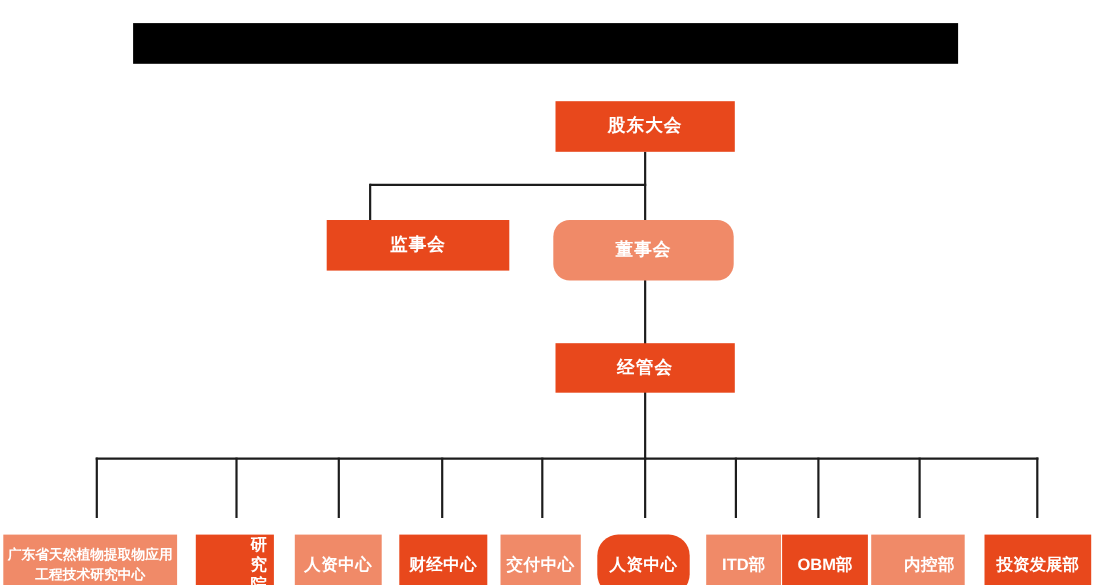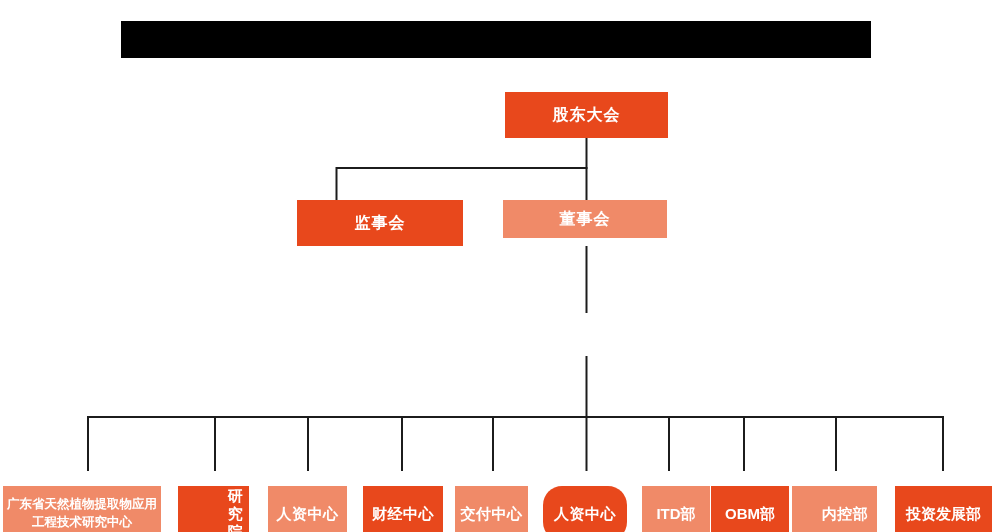--- a/index.html
+++ b/index.html
@@ -25,21 +25,21 @@
   .node{
     position:absolute;display:flex;align-items:center;justify-content:center;
     color:var(--node-text);font-weight:bold;text-align:center;
     font-size:16px;letter-spacing:1px;line-height:1.2;
     box-sizing:border-box;
   }
   .node[data-variant="primary"]{background:var(--primary);}
   .node[data-variant="secondary"]{background:var(--secondary);}
   .n-shareholders{left:505px;top:92px;width:163px;height:46px;}
   .n-supervisors{left:254px;top:200px;width:166px;height:46px;margin-left:43px;}
-  .n-directors{left:503px;top:200px;width:164px;height:38px;}
+  .n-directors{left:503px;top:200px;width:164px;height:55px;border-radius:15px;}
   .n-management{left:505px;top:312px;width:163px;height:45px;}
   .dept{top:470px;height:55px;font-size:15px;letter-spacing:0.5px;margin-top:16px;}
   .d0{left:3px;width:158px;font-size:12.5px;line-height:1.4;letter-spacing:0;padding:0 4px;}
   .d1{left:178px;width:71px;padding-left:44px;}
   .d2{left:268px;width:79px;}
   .d3{left:363px;width:80px;}
   .d4{left:455px;width:73px;}
   .d5{left:543px;width:84px;border-radius:19px;}
   .d6{left:642px;width:68px;letter-spacing:0;}
   .d7{left:711px;width:78px;letter-spacing:0;}
@@ -77,20 +77,21 @@
     <line x1="836" y1="416" x2="836" y2="471"></line>
     <line x1="943" y1="416" x2="943" y2="471"></line>
   </svg>
 
   <div class="node n-shareholders" data-variant="primary">股东大会</div>
 
   <div class="node n-supervisors" data-variant="primary">监事会</div>
 
   <div class="node n-directors" data-variant="secondary">董事会</div>
 
+  <div class="node n-management" data-variant="primary">经管会</div>
 
   <div class="node dept d0" data-variant="secondary">广东省天然植物提取物应用工程技术研究中心</div>
 
   <div class="node dept d1" data-variant="primary">研究院</div>
 
   <div class="node dept d2" data-variant="secondary">人资中心</div>
 
   <div class="node dept d3" data-variant="primary">财经中心</div>
 
   <div class="node dept d4" data-variant="secondary">交付中心</div>

